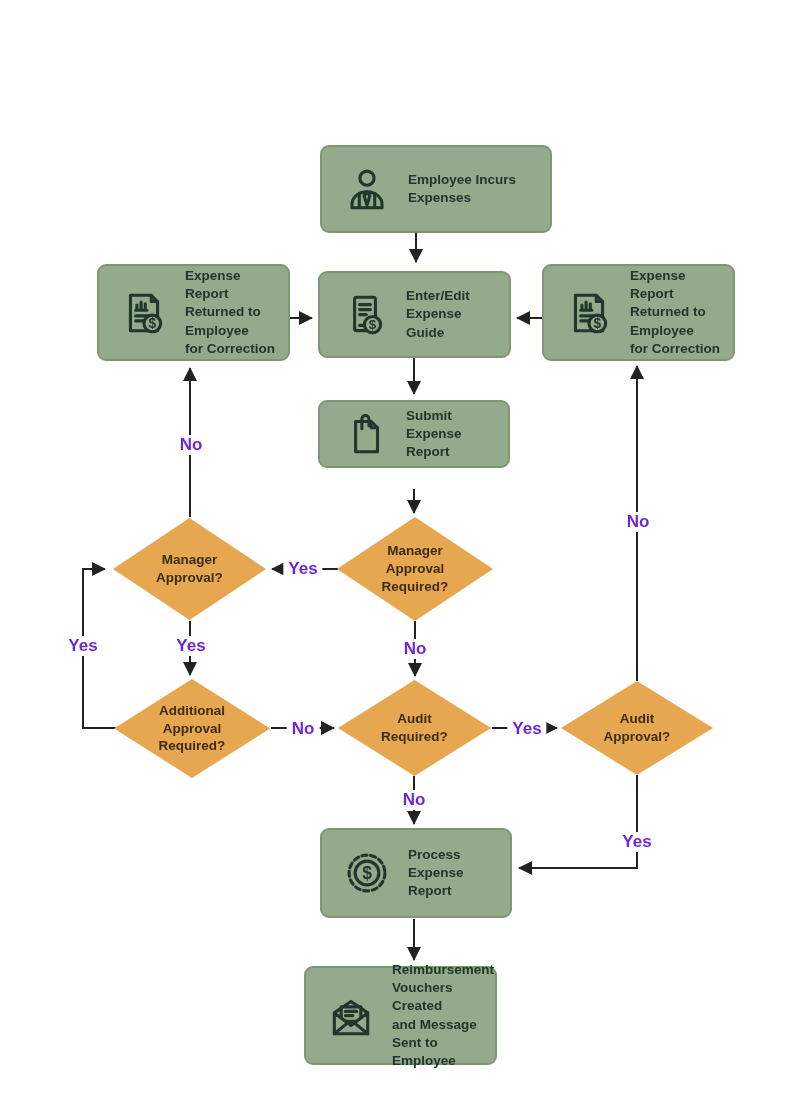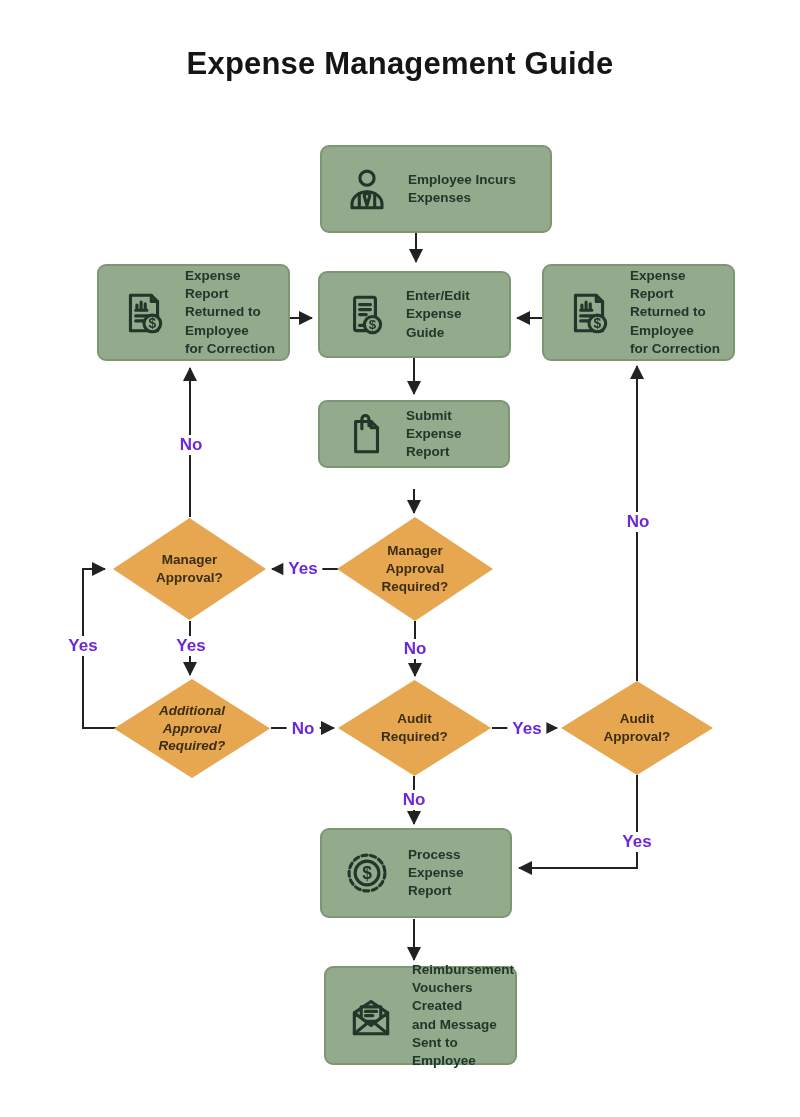--- a/index.html
+++ b/index.html
@@ -17,21 +17,20 @@
         clip-path:polygon(50% 0,100% 50%,50% 100%,0 50%);}
   .diamond .lbl{position:relative;font-size:13.5px;font-weight:bold;color:#3c2d13;line-height:1.32;white-space:pre-line;}
   .elabel{position:absolute;z-index:3;transform:translate(-50%,-50%);background:#ffffff;
         padding:0 5px;font-size:17px;font-weight:bold;color:#6d28d9;}
 </style>
 </head>
 <body>
 
 <div class="canvas">
 
-  <div class="title">Expense Management Guide</div>
 
   <svg class="wires" width="800" height="1117" viewBox="0 0 800 1117">
     <defs>
       <marker id="arr" markerWidth="9" markerHeight="9" refX="6.5" refY="3.5" orient="auto" markerUnits="strokeWidth">
         <path d="M0,0 L7,3.5 L0,7 Z" fill="#222222"></path>
       </marker>
     </defs>
     <g stroke="#222222" stroke-width="2" fill="none">
       <path d="M416 233 V262" marker-end="url(#arr)"></path>
       <path d="M290 318 H312" marker-end="url(#arr)"></path>
@@ -130,21 +129,21 @@
       <g stroke="#21372a" stroke-width="1.5" fill="none" stroke-linecap="round">
         <circle cx="12" cy="12" r="8.6" stroke-dasharray="2.5 1.7"></circle>
         <circle cx="12" cy="12" r="5.7"></circle>
         <text x="12" y="15" font-size="8.4" font-weight="bold" text-anchor="middle" fill="#21372a" stroke="none" font-family="Liberation Sans, sans-serif">$</text>
       </g>
     </svg>
     <div class="lbl">Process
 Expense Report</div>
   </div>
 
-  <div class="pbox" style="left:324px;top:966px;width:193px;height:99px;align-items:center;">
+  <div class="pbox" style="left:304px;top:966px;width:193px;height:99px;align-items:center;">
     <svg class="nicon" viewBox="0 0 24 24">
       <g stroke="#21372a" stroke-width="1.5" fill="none" stroke-linecap="round" stroke-linejoin="round">
         <path d="M4 10.5 L12 5 L20 10.5"></path>
         <rect x="7.3" y="7.6" width="9.4" height="7" fill="#94aa8c"></rect>
         <path d="M9.3 9.8 h5.4 M9.3 11.8 h3.6"></path>
         <path d="M4 10.5 L12 16.5 L20 10.5 V20.5 H4 Z" fill="#94aa8c"></path>
         <path d="M4 20.5 L10.4 15.3 M20 20.5 L13.6 15.3"></path>
       </g>
     </svg>
     <div class="lbl">Reimbursement
@@ -159,21 +158,21 @@
 Approval
 Required?</div>
   </div>
 
   <div class="diamond" style="left:113px;top:518px;width:153px;height:102px;">
     <div class="shape"></div>
     <div class="lbl">Manager
 Approval?</div>
   </div>
 
-  <div class="diamond" style="left:114px;top:679px;width:156px;height:99px;font-style:italic;">
+  <div class="diamond" style="left:114px;top:679px;width:156px;height:99px;">
     <div class="shape"></div>
     <div class="lbl">Additional
 Approval
 Required?</div>
   </div>
 
   <div class="diamond" style="left:338px;top:680px;width:153px;height:96px;">
     <div class="shape"></div>
     <div class="lbl">Audit
 Required?</div>

